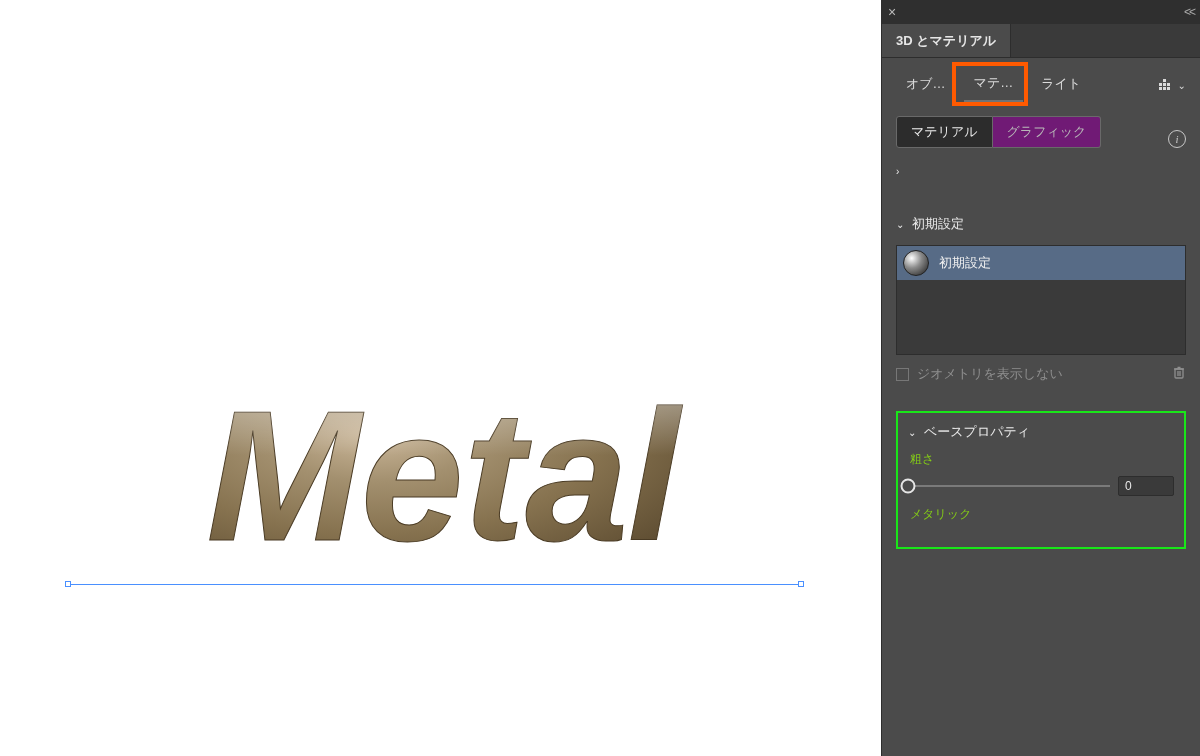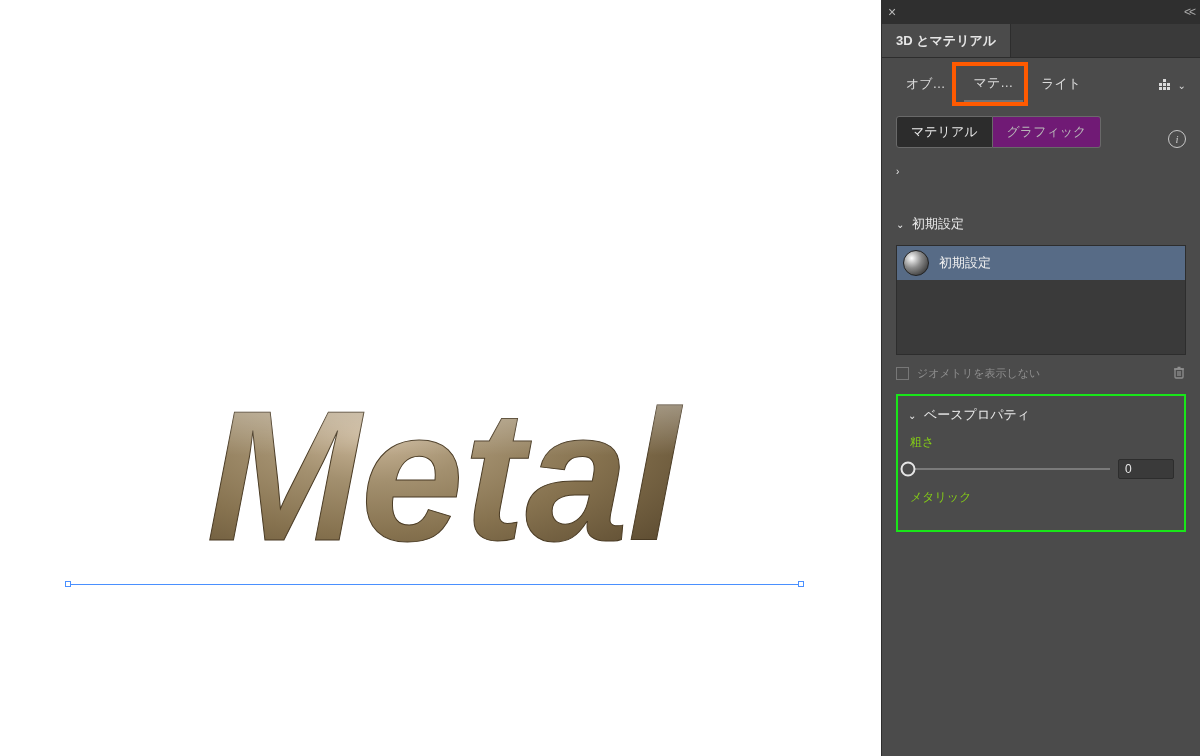--- a/index.html
+++ b/index.html
@@ -88,21 +88,21 @@
   .material-item {
     display: flex; align-items: center; gap: 10px; padding: 4px 6px;
     background: #576b86; color: #f0f0f0; height: 34px;
   }
   .material-sphere {
     width: 26px; height: 26px; border-radius: 50%;
     background: radial-gradient(circle at 32% 30%, #ffffff 0%, #d8d8d8 14%, #8a8a8a 42%, #444 78%, #222 100%);
     flex-shrink: 0; border:1px solid #222;
   }
 
-  .check-row { display: flex; align-items: center; gap: 8px; color: #8f8f8f; font-size: 11px; margin-bottom: 12px; }
+  .check-row { display: flex; align-items: center; gap: 8px; color: #8f8f8f; font-size: 13px; margin-bottom: 28px; }
   .check-box { width: 13px; height: 13px; border: 1px solid #777; background:#4b4b4b; cursor:pointer; }
   .trash-icon { margin-left: auto; color: #8f8f8f; cursor: pointer; }
 
   .green-box {
     border: 2px solid #19e619; padding: 10px 10px 16px 10px; margin-top: 4px;
   }
 
   .prop-label { font-size: 12px; color: #84cc16; margin: 10px 0 8px 2px; }
   .slider-row { display: flex; align-items: center; gap: 8px; }
   .slider-track {

